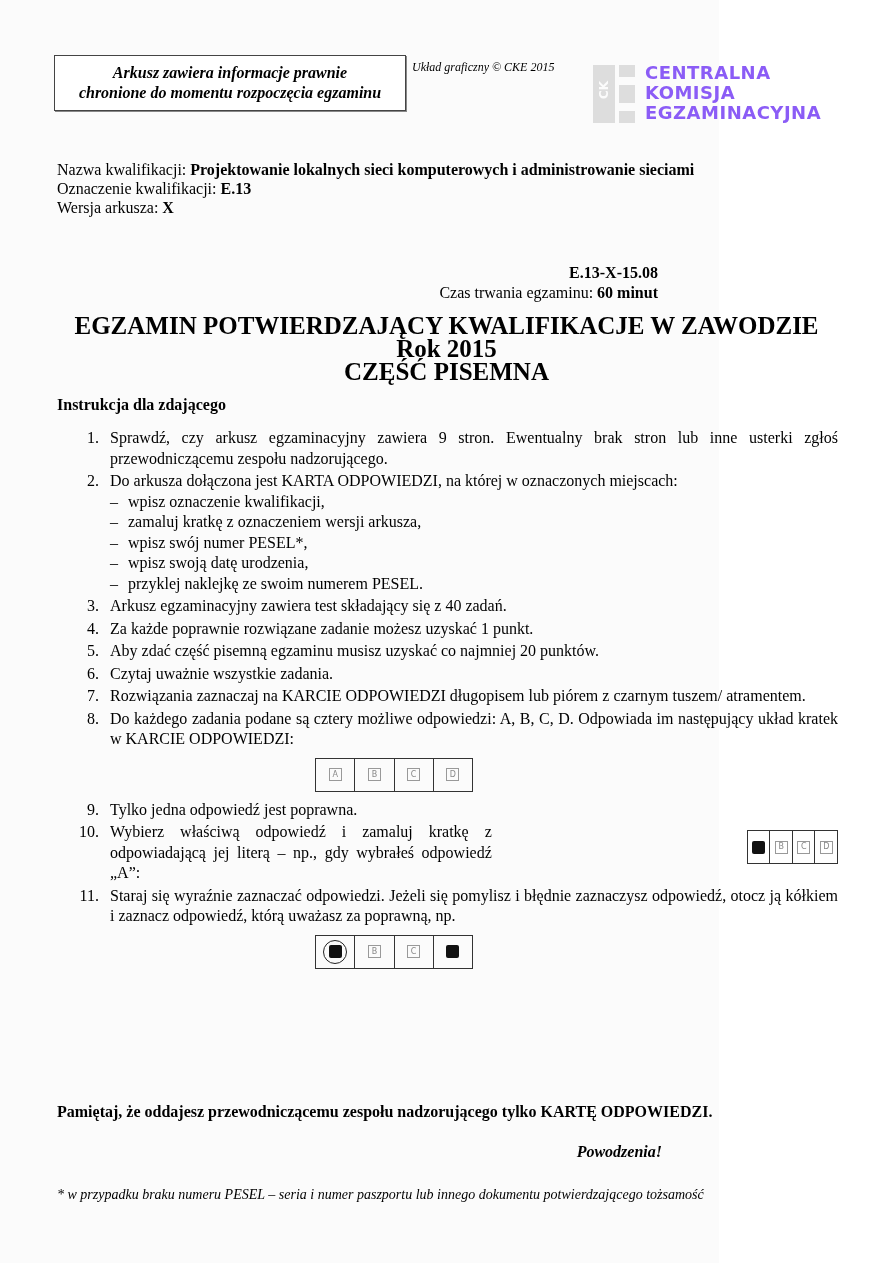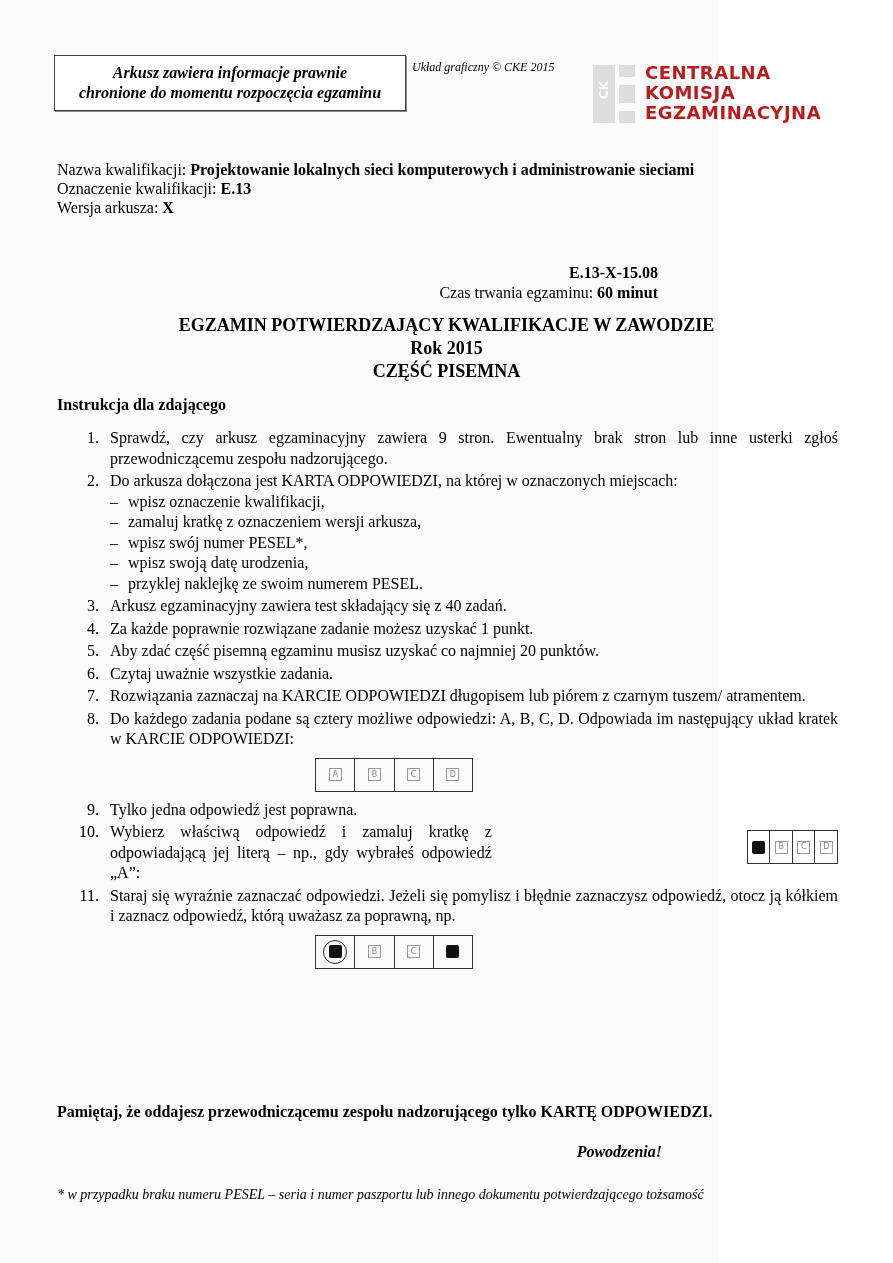--- a/index.html
+++ b/index.html
@@ -4,24 +4,24 @@
 <style>
   html,body{margin:0;padding:0;}
   body{width:893px;height:1263px;background:#fff;position:relative;overflow:hidden;font-family:"Liberation Serif",serif;color:#000;}
   .page{position:absolute;left:0;top:0;width:719px;height:1263px;background:#fbfbfb;}
   .notice-box{position:absolute;left:54px;top:55px;width:350px;height:54px;border:1px solid #444;background:#fff;box-shadow:1px 1px 0 #888;display:flex;flex-direction:column;justify-content:center;align-items:center;font-style:italic;font-weight:bold;font-size:16px;line-height:20px;}
   .copyright{position:absolute;left:412px;top:60px;font-style:italic;font-size:12px;}
   .logo{position:absolute;left:593px;top:63px;width:240px;height:62px;}
   .logo-mark{position:absolute;left:0;top:2px;width:42px;height:58px;background:#ddd;}
   .logo-mark .bar{position:absolute;background:#fbfbfb;}
   .logo-mark .ck{position:absolute;left:2px;top:18px;transform:rotate(-90deg);font-family:"DejaVu Sans",sans-serif;font-weight:bold;font-size:12px;color:#fbfbfb;}
-  .logo-text{position:absolute;left:52px;top:0;font-family:"DejaVu Sans",sans-serif;font-weight:bold;font-size:18px;line-height:20px;letter-spacing:0.5px;color:#b91c1c;}
+  .logo-text{position:absolute;left:52px;top:0;font-family:"DejaVu Sans",sans-serif;font-weight:bold;font-size:18px;line-height:20px;letter-spacing:0.5px;color:#8b5cf6;}
   .meta{position:absolute;left:57px;top:160px;font-size:16px;line-height:19px;}
   .code-block{position:absolute;right:61px;top:263px;text-align:right;font-size:16px;line-height:20px;}
-  .titles{position:absolute;left:0;width:893px;top:314px;text-align:center;font-weight:bold;font-size:18px;line-height:23px;}
+  .titles{position:absolute;left:0;width:893px;top:314px;text-align:center;font-weight:bold;font-size:25px;line-height:23px;}
   .instr-head{position:absolute;left:57px;top:396px;font-weight:bold;font-size:16px;font-family:Liberation Serif, serif;}
   .list{position:absolute;left:60px;top:428px;width:778px;font-size:16px;line-height:20.5px;}
   .item{display:flex;margin-bottom:2px;}
   .num{width:50px;flex:none;text-align:right;padding-right:11px;box-sizing:border-box;}
   .txt{flex:1;text-align:justify;}
   .sub{display:flex;}
   .dash{width:18px;flex:none;}
   .boxes{display:flex;margin:8px 0 6px 255px;width:156px;height:32px;border:1px solid #333;}
   .cell{flex:1;border-right:1px solid #333;display:flex;align-items:center;justify-content:center;}
   .cell:last-child{border-right:none;}

